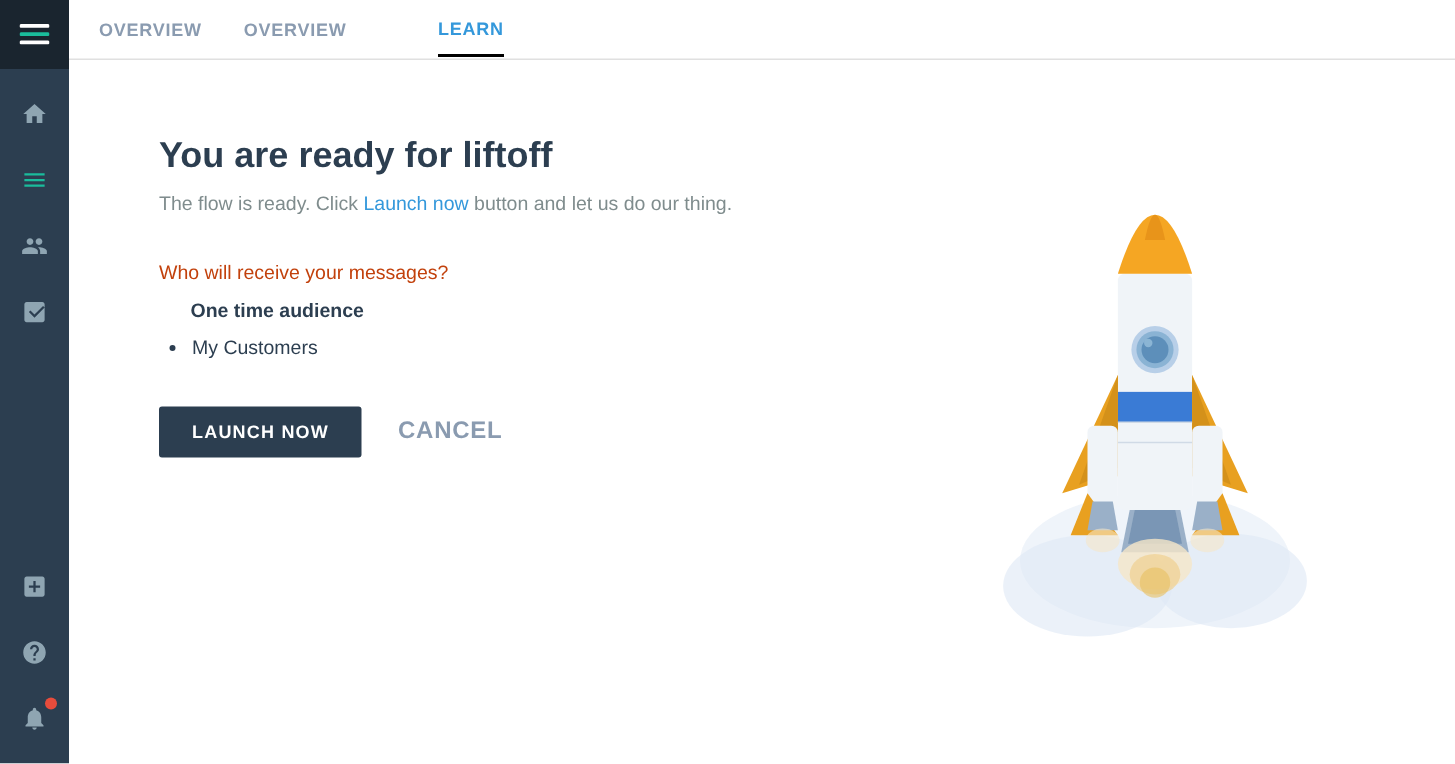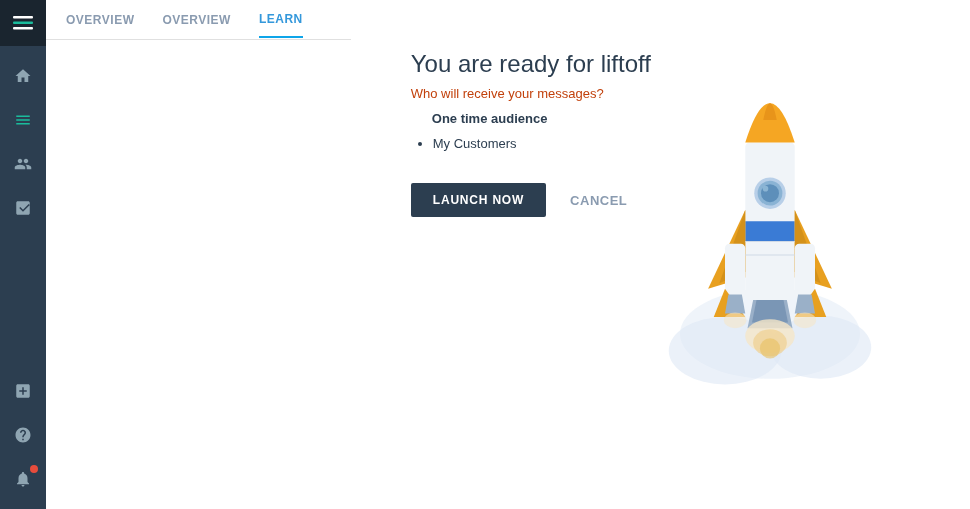--- a/index.html
+++ b/index.html
@@ -45,21 +45,21 @@
       display: flex;
       flex-direction: column;
       align-items: center;
       padding-bottom: 8px;
     }
 
     
     .main-area {
       flex: 1;
       display: flex;
-      flex-direction: row;
+      flex-direction: column;
     }
     .top-nav {
       height: 40px;
       border-bottom: 1px solid #e0e0e0;
       display: flex;
       align-items: center;
       padding: 0 20px;
       background: #fff;
     }
     .nav-item {
@@ -67,39 +67,40 @@
       font-weight: 600;
       color: #8a9bb0;
       letter-spacing: 0.5px;
       margin-right: 28px;
       cursor: pointer;
       padding: 10px 0;
       text-decoration: none;
     }
     .nav-item.active {
       color: #3498db;
-      border-bottom: 2px solid #0ea5e9;
+      border-bottom: 2px solid #000000;
+      margin-left: 33px;
     }
 
     
     .content {
       flex: 1;
       display: flex;
       align-items: flex-start;
       padding: 50px 60px;
       position: relative;
       overflow: hidden;
     }
     .text-section {
       flex: 1;
       max-width: 450px;
     }
     .title {
       font-size: 24px;
-      font-weight: 400;
+      font-weight: 700;
       color: #2c3e50;
       margin-bottom: 8px;
     }
     .subtitle {
       font-size: 13px;
       color: #7f8c8d;
       margin-bottom: 28px;
       line-height: 1.5;
     }
     .subtitle a, .subtitle-link {
@@ -141,21 +142,21 @@
       padding: 10px 22px;
       font-size: 12px;
       font-weight: 700;
       letter-spacing: 0.8px;
       cursor: pointer;
       border-radius: 2px;
     }
     .btn-cancel {
       background: none;
       border: none;
-      font-size: 13px;
+      font-size: 16px;
       font-weight: 600;
       color: #8a9bb0;
       letter-spacing: 0.5px;
       cursor: pointer;
     }
 
     
     .rocket-area {
       position: absolute;
       right: 60px;
@@ -246,20 +247,23 @@
 
   <div class="top-nav">
     <a class="nav-item">OVERVIEW</a>
     <a class="nav-item">OVERVIEW</a>
     <a class="nav-item active">LEARN</a>
   </div>
 
   <div class="content">
     <div class="text-section">
       <h1 class="title">You are ready for liftoff</h1>
+      <p class="subtitle">
+        <span>The flow is ready. Click </span><span class="subtitle-link">Launch now</span><span> button and let us do our thing.</span>
+      </p>
       <p class="who-label">Who will receive your messages?</p>
       <p class="audience-title">One time audience</p>
       <ul class="audience-list">
         <li>My Customers</li>
       </ul>
       <div class="button-row">
         <button class="btn-launch">LAUNCH NOW</button>
         <button class="btn-cancel">CANCEL</button>
       </div>
     </div>

